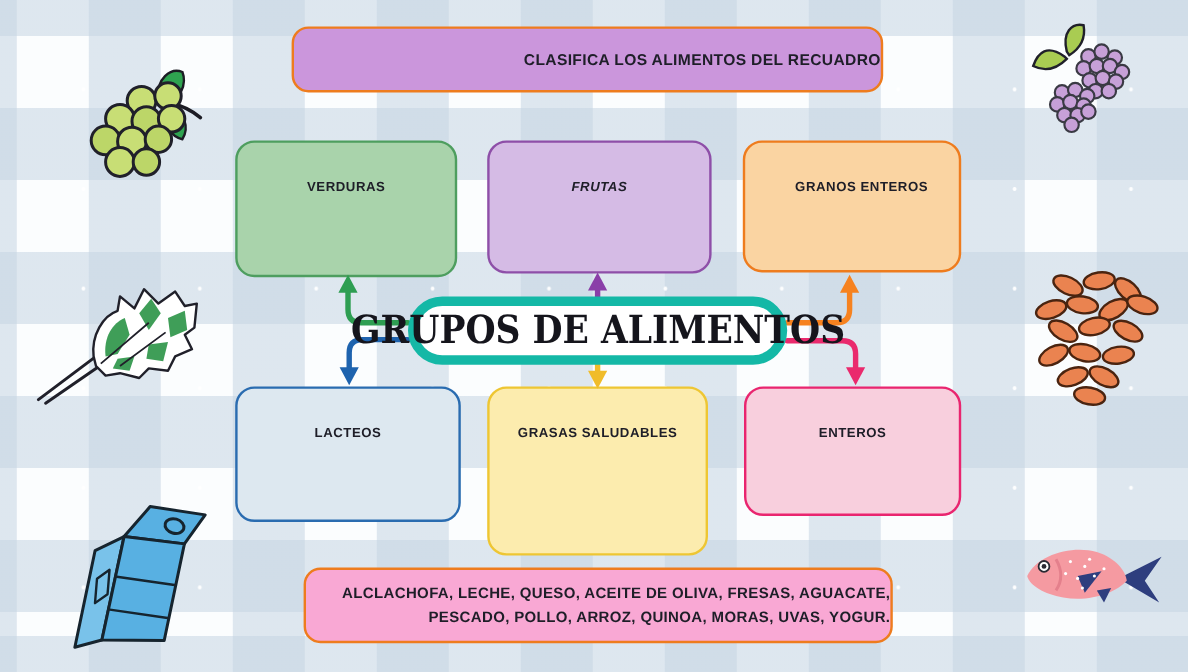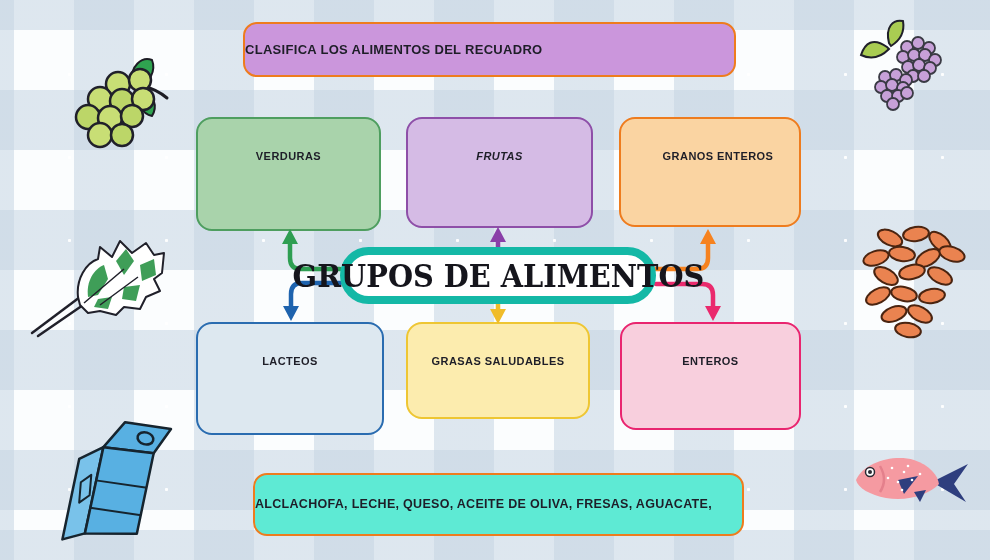--- a/index.html
+++ b/index.html
@@ -10,38 +10,38 @@
     background-image:
       radial-gradient(circle, rgba(255,255,255,0.95) 1.3px, transparent 1.9px),
       repeating-linear-gradient(90deg, rgba(198,213,226,0.55) 0 60px, transparent 60px 120px),
       repeating-linear-gradient(0deg, rgba(198,213,226,0.55) 0 60px, transparent 60px 120px);
     background-size:97px 83px, auto, auto;
     background-position:21px 33px, -46px 0, 0 -50px;
   }
   .abs{position:absolute;}
   .banner{
     border:2.5px solid #ee7c1e;border-radius:14px;
-    display:flex;flex-direction:column;align-items:flex-start;justify-content:center;
+    display:flex;flex-direction:column;align-items:flex-end;justify-content:center;
     color:#1e1e28;font-weight:700;letter-spacing:.3px;text-align:center;
     box-sizing:border-box;z-index:3;
   }
   #top-banner{left:243px;top:22px;width:493px;height:55px;font-size:13px;}
   #bottom-banner{left:253px;top:473px;width:491px;height:63px;font-size:12.5px;line-height:1.55;}
   .group-box{
     border:2.5px solid;border-radius:16px;box-sizing:border-box;z-index:1;
   }
   .group-label{
     font-size:11px;font-weight:700;letter-spacing:.45px;color:#1e1e28;
     text-align:center;padding-top:13px;margin-top:18px;
   }
   #box-verduras{left:196px;top:117px;width:185px;height:114px;}
   #box-frutas{left:406px;top:117px;width:187px;height:111px;}
   #box-granos{left:619px;top:117px;width:182px;height:110px;padding-left:16px;}
   #box-lacteos{left:196px;top:322px;width:188px;height:113px;}
-  #box-grasas{left:406px;top:322px;width:184px;height:97px;}
+  #box-grasas{left:406px;top:322px;width:184px;height:141px;}
   #box-proteina{left:620px;top:322px;width:181px;height:108px;}
   #arrows{left:0;top:0;z-index:2;pointer-events:none;}
   #center-oval{
     left:340px;top:247px;width:316px;height:57px;background:#fff;
     border:8px solid #14b8a6;border-radius:30px;box-sizing:border-box;z-index:3;
     display:flex;align-items:center;justify-content:center;
   }
   #center-oval .title{
     font-family:"DejaVu Serif",serif;font-weight:700;font-size:30px;
     color:#15151c;letter-spacing:0;white-space:nowrap;transform:scaleX(.96) scaleY(1.08);
@@ -92,22 +92,23 @@
   <polygon points="490,309 506,309 498,324" fill="#f0bc2a"></polygon>
 
   <path d="M656,284 H702 Q713,284 713,295 V307" fill="none" stroke-width="4.5" stroke-linecap="round" stroke="#ea2a6d"></path>
   <polygon points="705,306 721,306 713,321" fill="#ea2a6d"></polygon>
 </svg>
 
 <div class="abs" id="center-oval">
   <span class="title">GRUPOS DE ALIMENTOS</span>
 </div>
 
-<div class="abs banner" id="bottom-banner" style="background: #5eead4; border-color: rgb(238, 124, 30);">
+<div class="abs banner" id="bottom-banner" style="background: #f9a8d4; border-color: rgb(238, 124, 30);">
   <span>ALCLACHOFA, LECHE, QUESO, ACEITE DE OLIVA, FRESAS, AGUACATE,</span>
+  <span>PESCADO, POLLO, ARROZ, QUINOA, MORAS, UVAS, YOGUR.</span>
 </div>
 
 <svg class="abs illus" style="left:60px;top:52px" width="110" height="100" viewBox="0 0 110 100">
   <path d="M72,30 C70,14 82,4 92,8 C96,18 90,32 78,34 Z" fill="#2fa350" stroke="#1c1c24" stroke-width="2"></path>
   <path d="M80,33 C92,36 100,40 107,46" fill="none" stroke="#1c1c24" stroke-width="3" stroke-linecap="round"></path>
   <path d="M82,38 C94,42 98,54 92,64 C82,62 76,50 78,40 Z" fill="#2fa350" stroke="#1c1c24" stroke-width="2"></path>
   <g fill="#c8de75" stroke="#20202a" stroke-width="2.5">
     <circle cx="58" cy="32" r="12"></circle>
       <circle cx="80" cy="28" r="11"></circle>
     <circle cx="40" cy="47" r="12"></circle>

